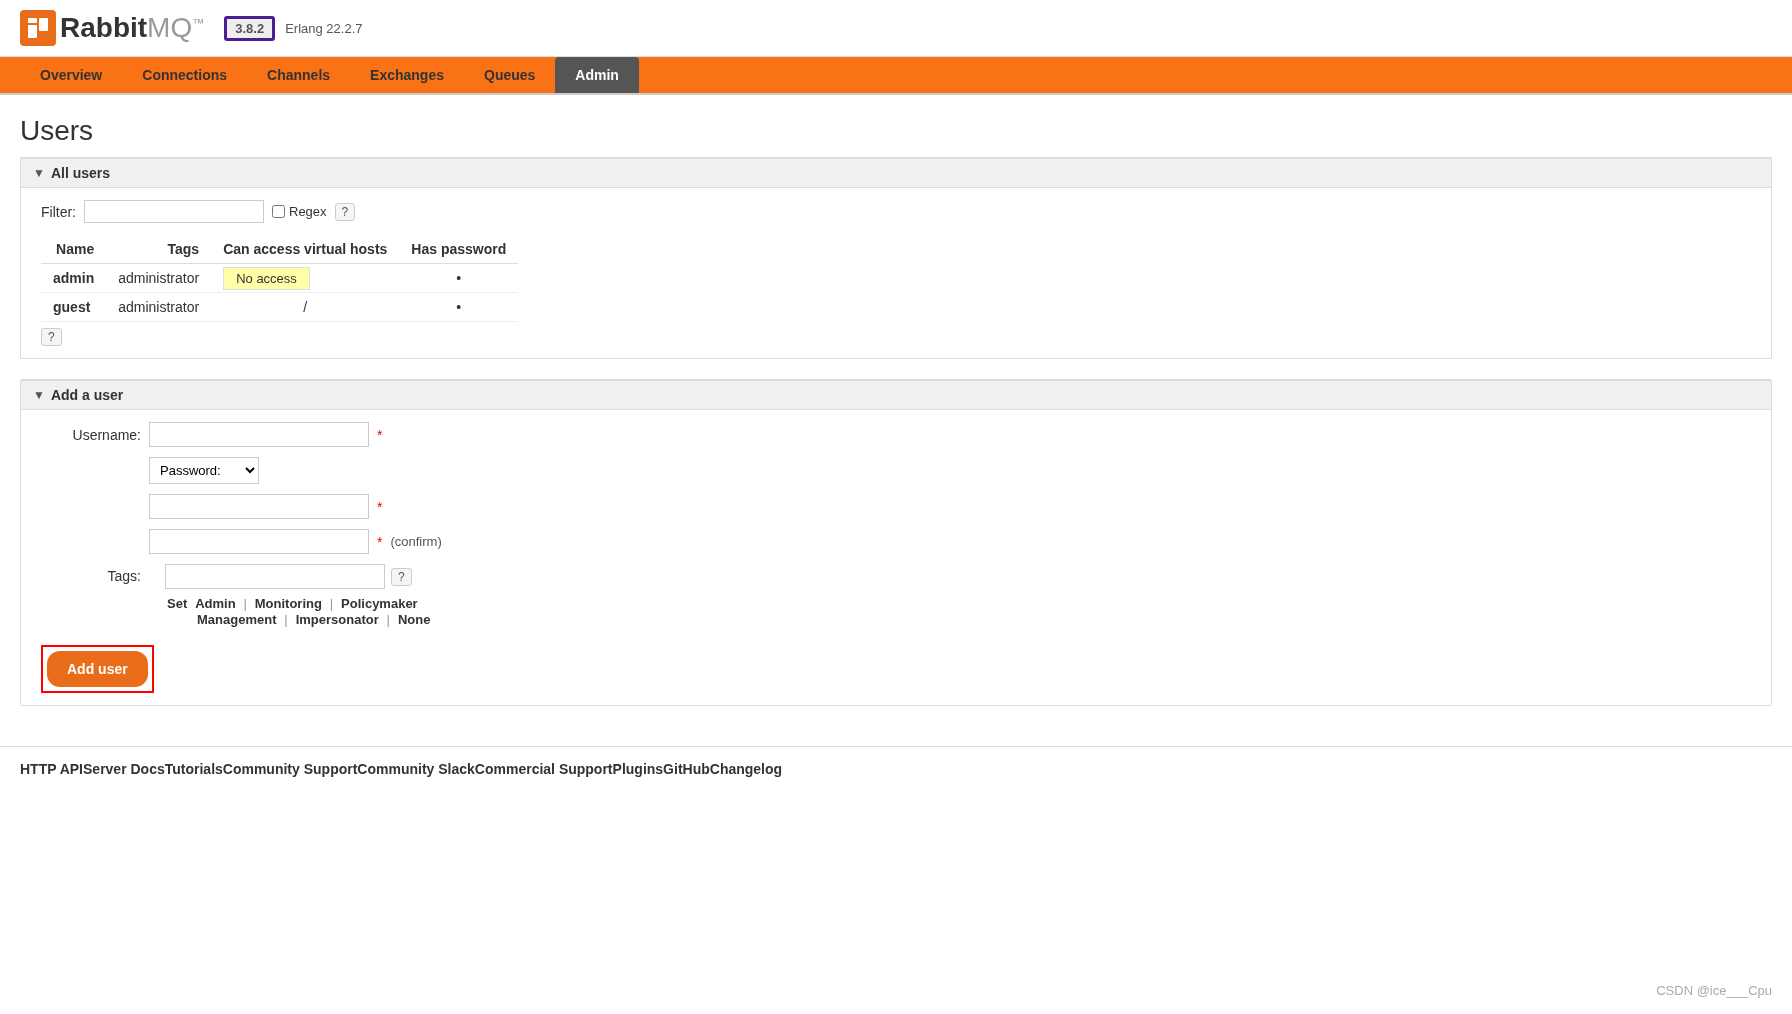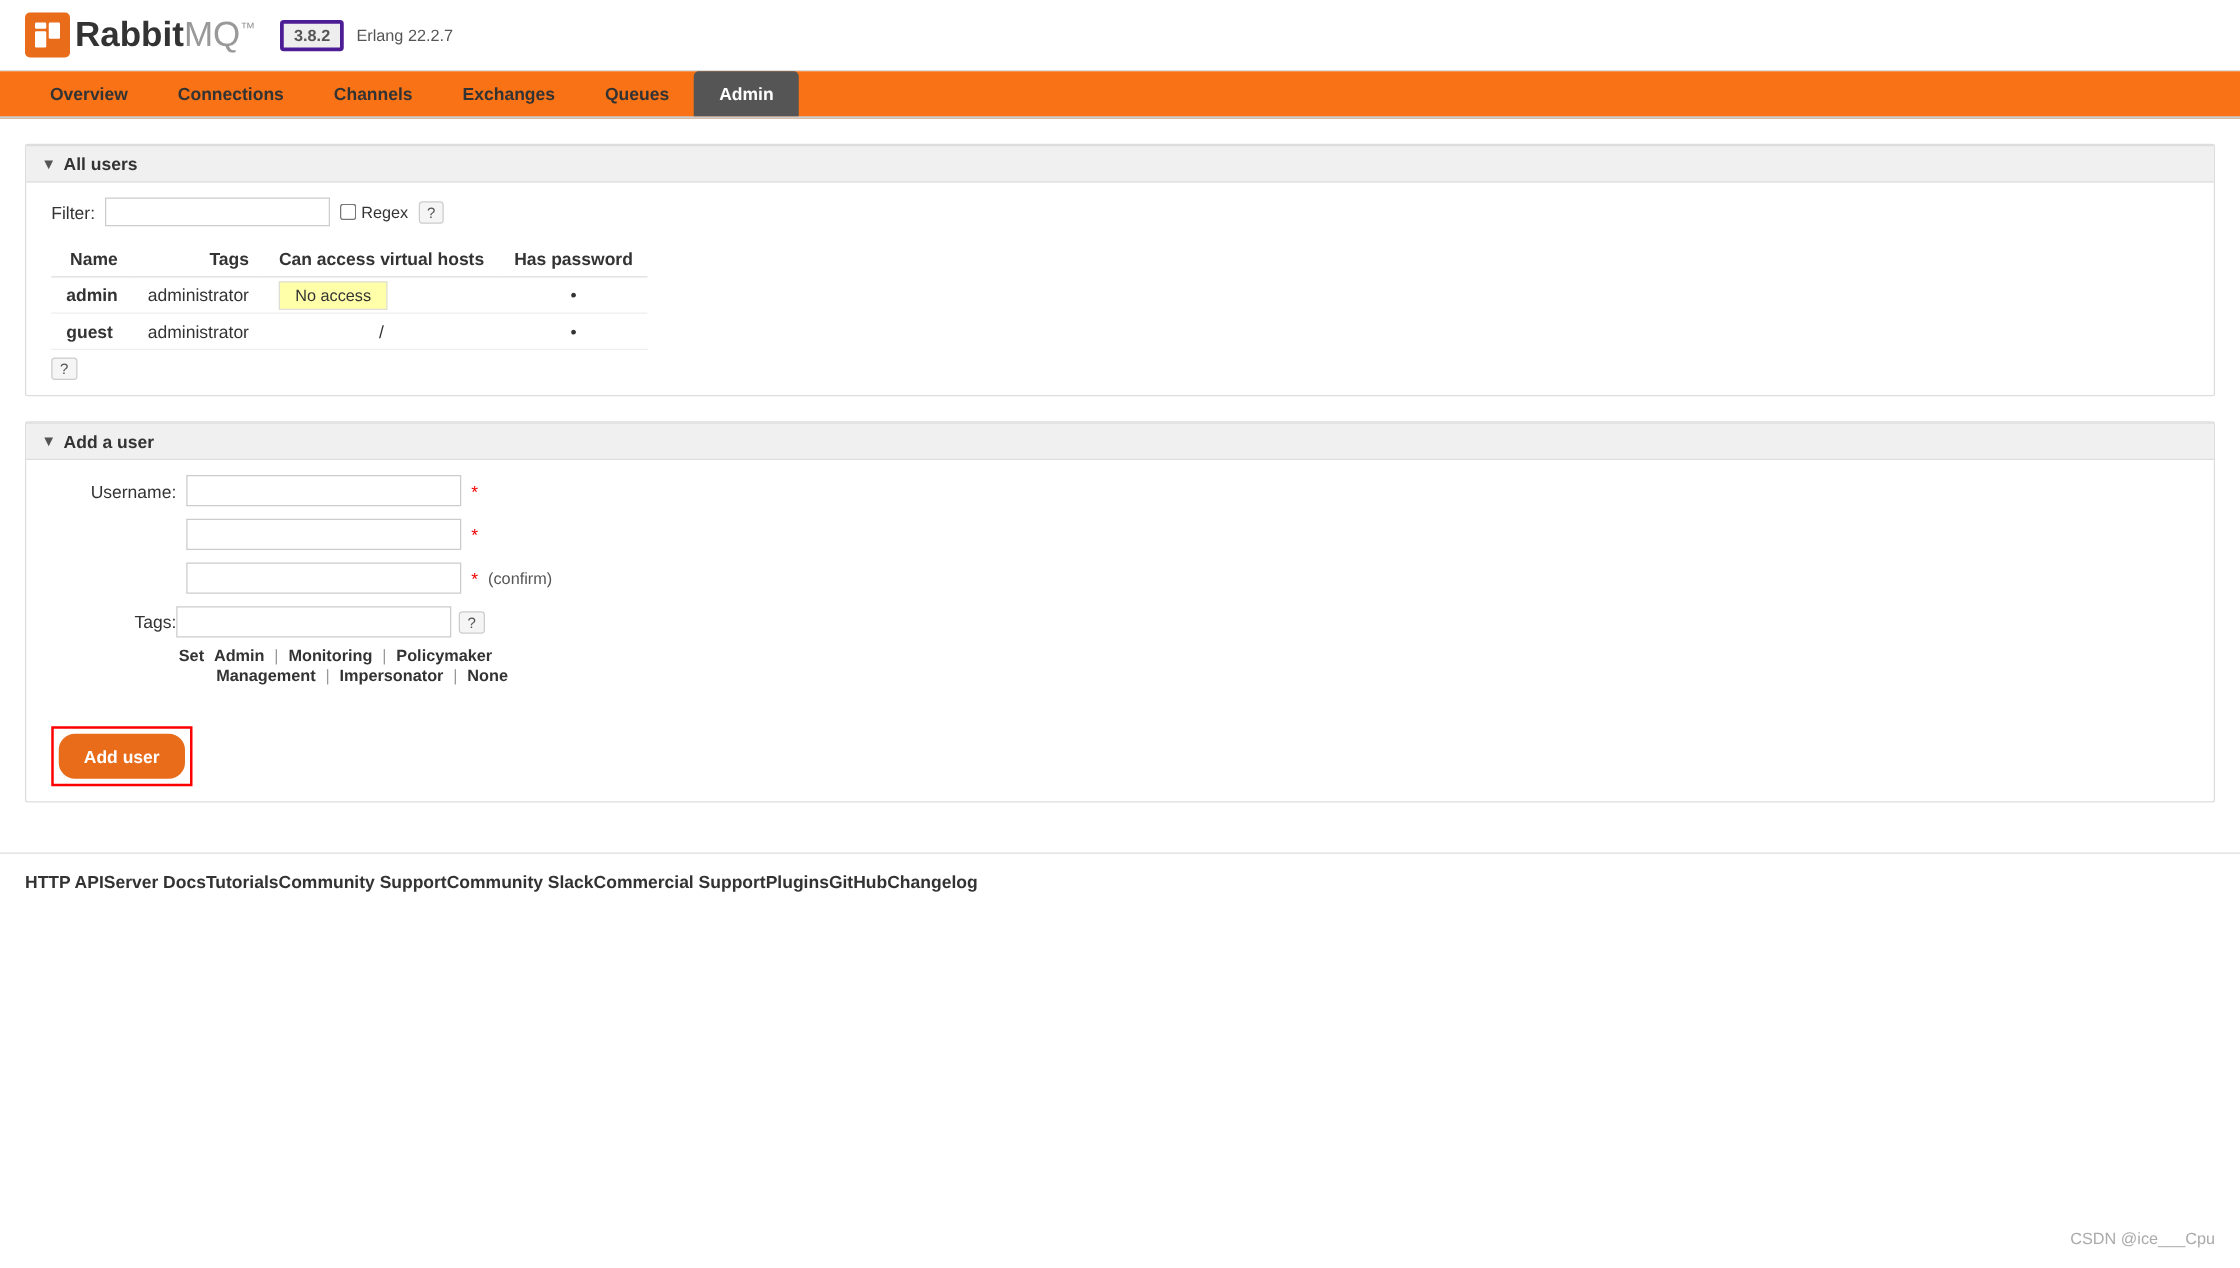--- a/index.html
+++ b/index.html
@@ -47,21 +47,21 @@
 
     
     .form-row { display: flex; align-items: center; gap: 8px; margin-bottom: 10px; }
     .form-label { min-width: 100px; text-align: right; font-size: 14px; }
     .form-input { border: 1px solid #ccc; padding: 4px 6px; font-size: 13px; width: 220px; }
     .required-star { color: #e00; font-size: 14px; }
     .confirm-text { font-size: 13px; color: #555; }
     .password-select { border: 1px solid #ccc; padding: 4px 6px; font-size: 13px; background: #fff; }
 
     
-    .tags-row { display: flex; align-items: flex-start; gap: 0; margin-bottom: 25px; }
+    .tags-row { display: flex; align-items: flex-start; gap: 24px; margin-bottom: 10px; }
     .tags-label { min-width: 100px; text-align: right; font-size: 14px; margin-top: 4px; }
     .tags-input { border: 1px solid #ccc; padding: 4px 6px; font-size: 13px; width: 220px; }
     .set-label { font-size: 13px; font-weight: bold; margin-right: 4px; }
     .tag-link { font-size: 13px; font-weight: bold; color: #333; cursor: pointer; text-decoration: none; }
     .tag-sep { font-size: 13px; color: #999; margin: 0 4px; }
 
     
     .add-user-btn { background: #e86c1a; color: white; border: none; padding: 10px 20px; font-size: 14px; font-weight: bold; cursor: pointer; border-radius: 13px; }
 
     
@@ -93,20 +93,21 @@
 <nav class="nav">
   <a class="nav-item">Overview</a>
   <a class="nav-item">Connections</a>
   <a class="nav-item">Channels</a>
   <a class="nav-item">Exchanges</a>
   <a class="nav-item">Queues</a>
   <a class="nav-item active">Admin</a>
 </nav>
 
 <div class="main">
+  <h1 class="page-title">Users</h1>
 
   <div class="full-section">
     <div class="section-header">
       <span class="arrow">▼</span>
       <span>All users</span>
     </div>
     <div class="section-body">
       <div class="filter-row">
         <span class="filter-label">Filter:</span>
         <input class="filter-input" type="text" value="" style="">
@@ -156,20 +157,27 @@
     <div class="section-body">
 
       
       <div class="form-row">
         <span class="form-label">Username:</span>
         <input class="form-input" type="text" value="" style="">
         <span class="required-star">*</span>
       </div>
 
       
+      <div class="form-row">
+        <span class="form-label"></span>
+        <select class="password-select">
+          <option>Password:</option>
+          <option>No password</option>
+        </select>
+      </div>
 
       <div class="form-row">
         <span class="form-label"></span>
         <input class="form-input" type="password" value="" style="">
         <span class="required-star">*</span>
       </div>
 
       <div class="form-row">
         <span class="form-label"></span>
         <input class="form-input" type="password" value="" style="">

